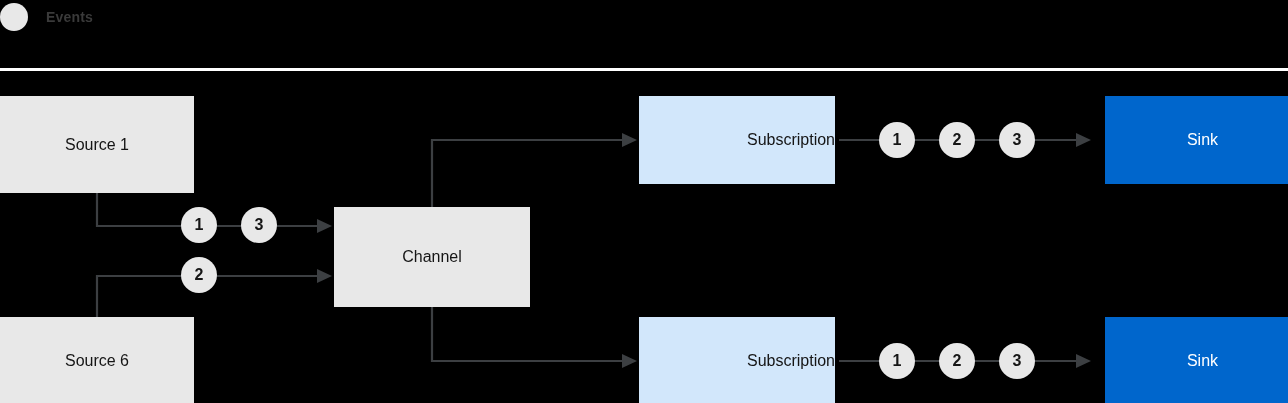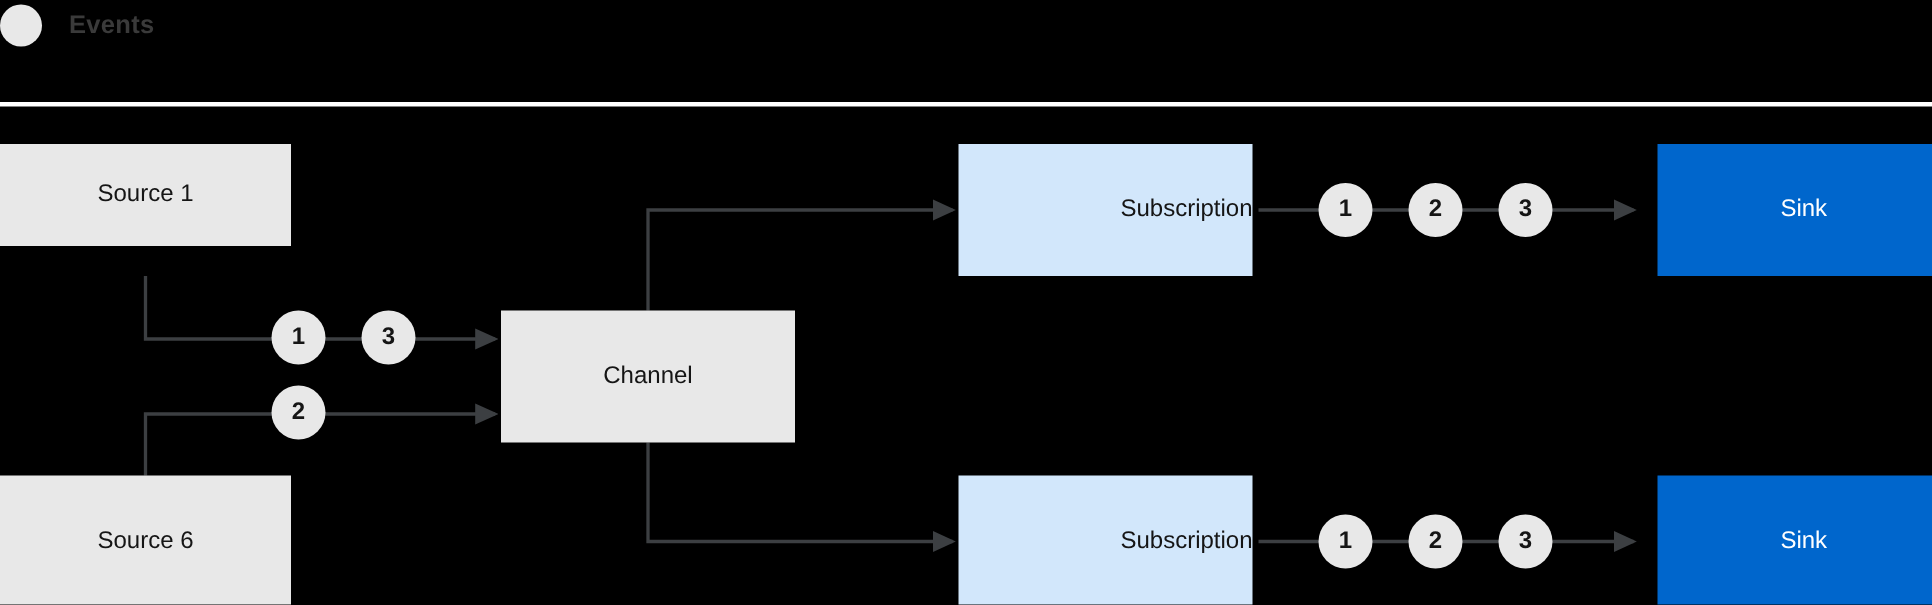--- a/index.html
+++ b/index.html
@@ -28,21 +28,21 @@
     width: 28px;
     height: 28px;
     border-radius: 50%;
     background: #e8e8e8;
     margin-left: 0px;
     flex: 0 0 auto;
   }
   .legend-label {
     margin-left: 18px;
     color: #3a3a3a;
-    font-size: 17px;
+    font-size: 14px;
     font-weight: bold;
     letter-spacing: 0.2px;
   }
 
   
   .divider {
     position: absolute;
     left: 0;
     top: 68px;
     width: 1288px;
@@ -80,23 +80,23 @@
     background: #d2e7fb;
     color: #151515;
     justify-content: flex-end;
   }
   .box-sink {
     background: #0066cc;
     color: #ffffff;
     margin-left: 12px;
   }
 
-  #source1 { left: 0px;    top: 96px;  width: 194px; height: 68px; }
+  #source1 { left: 0px;    top: 96px;  width: 194px; height: 97px; }
   #source2 { left: 0px;    top: 317px; width: 194px; height: 88px; }
-  #channel { left: 334px;  top: 207px; width: 196px; height: 88px; }
+  #channel { left: 334px;  top: 207px; width: 196px; height: 100px; }
   #sub1    { left: 639px;  top: 96px;  width: 196px; height: 88px; }
   #sub2    { left: 639px;  top: 317px; width: 196px; height: 88px; }
   #sink1   { left: 1093px; top: 96px;  width: 195px; height: 88px; }
   #sink2   { left: 1093px; top: 317px; width: 195px; height: 88px; }
 
   
   .token {
     position: absolute;
     width: 36px;
     height: 36px;

